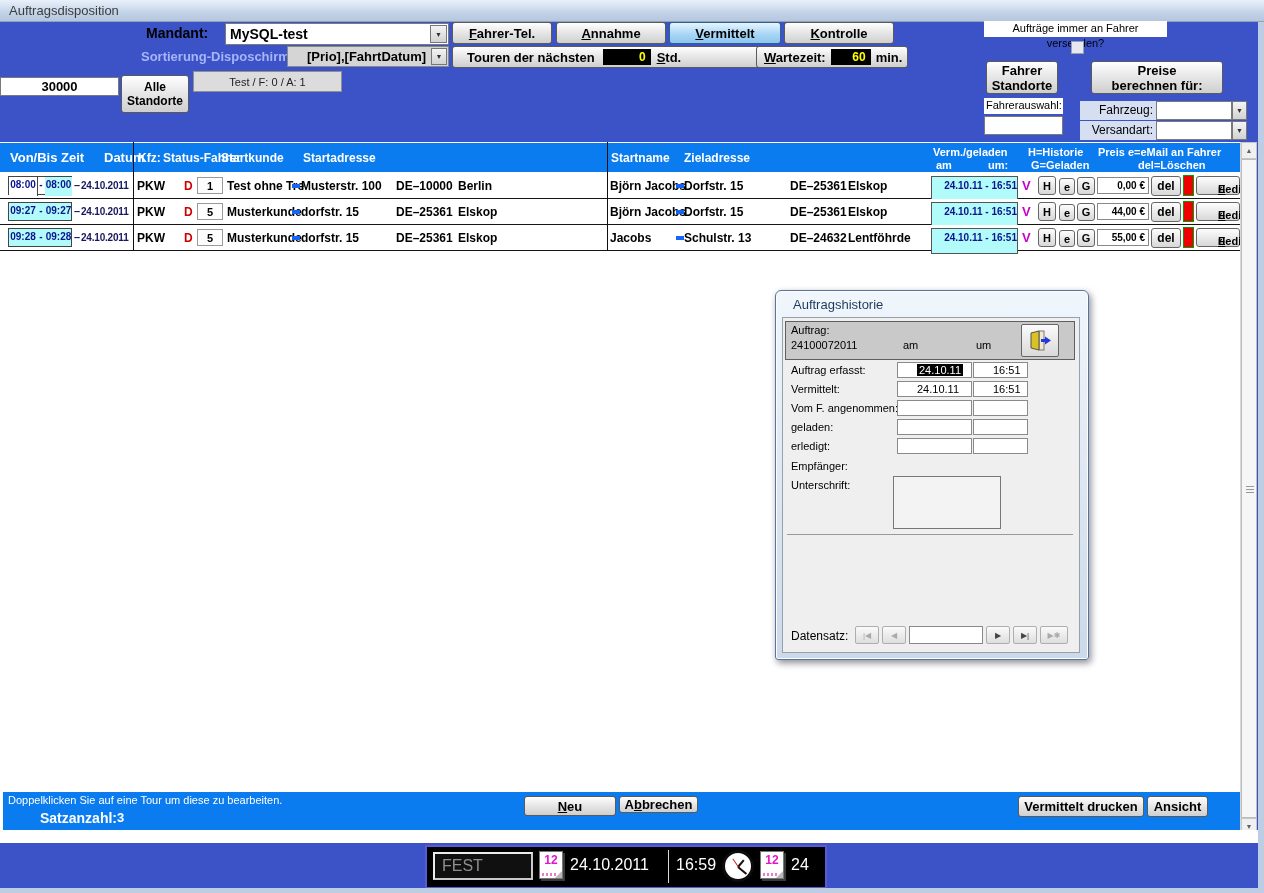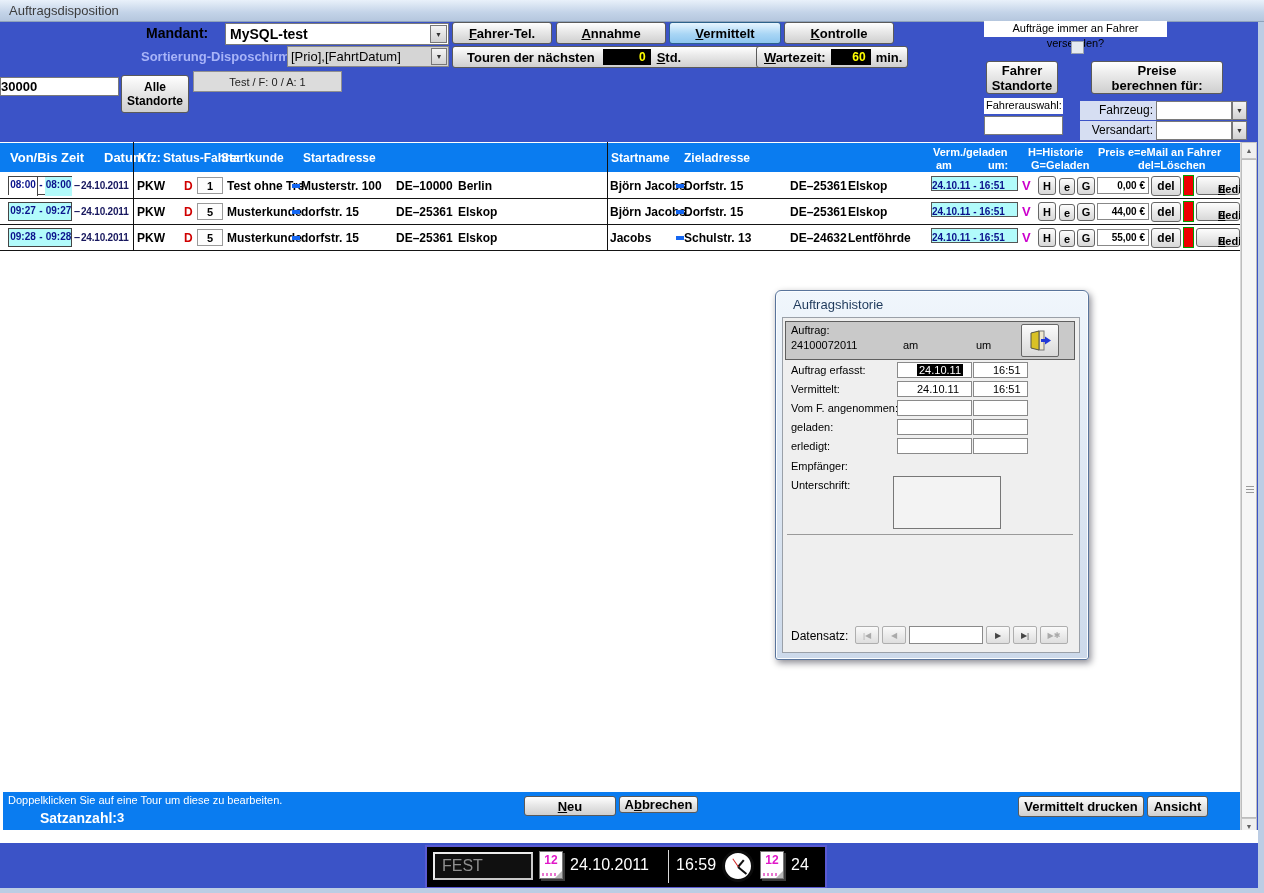--- a/index.html
+++ b/index.html
@@ -57,22 +57,22 @@
   .bdash{position:absolute;width:8px;height:4px;background:#1567f2;top:11px;}
   .d1{left:292px;}
   .c-sadr{left:301px;}
   .c-splz{left:396px;}
   .c-sort{left:458px;}
   .c-sname{left:610px;}
   .d2{left:676px;}
   .c-zadr{left:684px;}
   .c-zplz{left:790px;}
   .c-zort{left:848px;}
-  .vermbox{position:absolute;left:931px;top:3px;width:87px;height:15px;background:#b2fbfb;border:1px solid #555;
-    box-sizing:border-box;font-size:10px;font-weight:bold;color:#0a128c;text-align:left;line-height:17px;}
+  .vermbox{position:absolute;left:931px;top:3px;width:87px;height:26px;background:#b2fbfb;border:1px solid #555;
+    box-sizing:border-box;font-size:10px;font-weight:bold;color:#0a128c;text-align:right;line-height:17px;}
   .c-v{left:1022px;color:#cc00cc;font-size:13px;top:5px !important;}
   .minibtn{position:absolute;background:linear-gradient(#fdfdfd,#d8d8d8);border:1px solid #666;border-radius:3px;
     font-size:11px;font-weight:bold;text-align:center;box-sizing:border-box;
     display:flex;align-items:center;justify-content:center;}
   .b-h{left:1038px;top:3px;width:18px;height:19px;}
   .b-e{left:1059px;top:5px;width:16px;height:17px;}
   .b-g{left:1077px;top:4px;width:18px;height:18px;}
   .pricebox{position:absolute;left:1097px;top:4px;width:52px;height:17px;background:#fff;border:1px solid #888;
     box-sizing:border-box;font-size:10px;font-weight:bold;text-align:right;padding-right:3px;line-height:15px;}
   .b-del{left:1151px;top:3px;width:30px;height:20px;font-size:12px;}
@@ -132,21 +132,21 @@
 </style>
 </head>
 <body>
 
 <div id="app">
 
   <div class="titlebar">
     <span>Auftragsdisposition</span>
   </div>
 
-  <div class="abs whitebox" style="left:0;top:77px;width:119px;height:19px;font-weight:bold;font-size:13px;text-align:left;line-height:17px;">30000</div>
+  <div class="abs whitebox" style="left:0;top:77px;width:119px;height:19px;font-weight:bold;font-size:13px;text-align:center;line-height:17px;">30000</div>
 
   <span class="abs" style="left:146px;top:25px;font-size:14px;font-weight:bold;color:#000;">Mandant:</span>
   <div class="abs whitebox" style="left:225px;top:23px;width:224px;height:22px;">
     <span style="position:absolute;left:4px;top:2px;font-size:14px;font-weight:bold;">MySQL-test</span>
     <div class="arrowbtn" style="position:absolute;right:1px;top:1px;width:17px;height:18px;">▼</div>
   </div>
 
   <div class="abs btn" style="left:452px;top:22px;width:100px;height:22px;font-size:13px;">
     <span><span class="u">F</span><span>ahrer-Tel.</span></span>
   </div>
@@ -155,21 +155,21 @@
   </div>
   <div class="abs btn active" style="left:669px;top:22px;width:112px;height:22px;font-size:13px;align-items:center;">
     <span><span class="u">V</span><span>ermittelt</span></span>
   </div>
   <div class="abs btn" style="left:784px;top:22px;width:110px;height:22px;font-size:13px;">
     <span><span class="u">K</span><span>ontrolle</span></span>
   </div>
 
   <span class="abs" style="left:141px;top:49px;font-size:13px;font-weight:bold;color:#a8b4f8;">Sortierung-Disposchirm</span>
   <div class="abs" style="left:287px;top:46px;width:162px;height:21px;background:#d5d5d5;border:1px solid #888;box-sizing:border-box;">
-    <span style="position:absolute;left:3px;top:2px;font-size:13px;font-weight:normal;">[Prio],[FahrtDatum]</span>
+    <span style="position:absolute;left:19px;top:2px;font-size:13px;font-weight:bold;">[Prio],[FahrtDatum]</span>
     <div class="arrowbtn" style="position:absolute;right:1px;top:1px;width:16px;height:17px;">▼</div>
   </div>
 
   <div class="abs btn" style="left:452px;top:46px;width:364px;height:22px;justify-content:flex-start;padding-left:14px;font-size:13px;">
     <span>Touren der nächsten</span>
     <span class="blackval" style="display:inline-block;width:48px;height:16px;margin-left:8px;font-size:12px;line-height:16px;padding-right:5px;">0</span>
     <span style="margin-left:6px;"><span class="u">S</span><span>td.</span></span>
   </div>
   <div class="abs btn" style="left:756px;top:46px;width:152px;height:22px;justify-content:flex-start;padding-left:7px;font-size:13px;">
     <span><span class="u">W</span><span>artezeit:</span></span>

